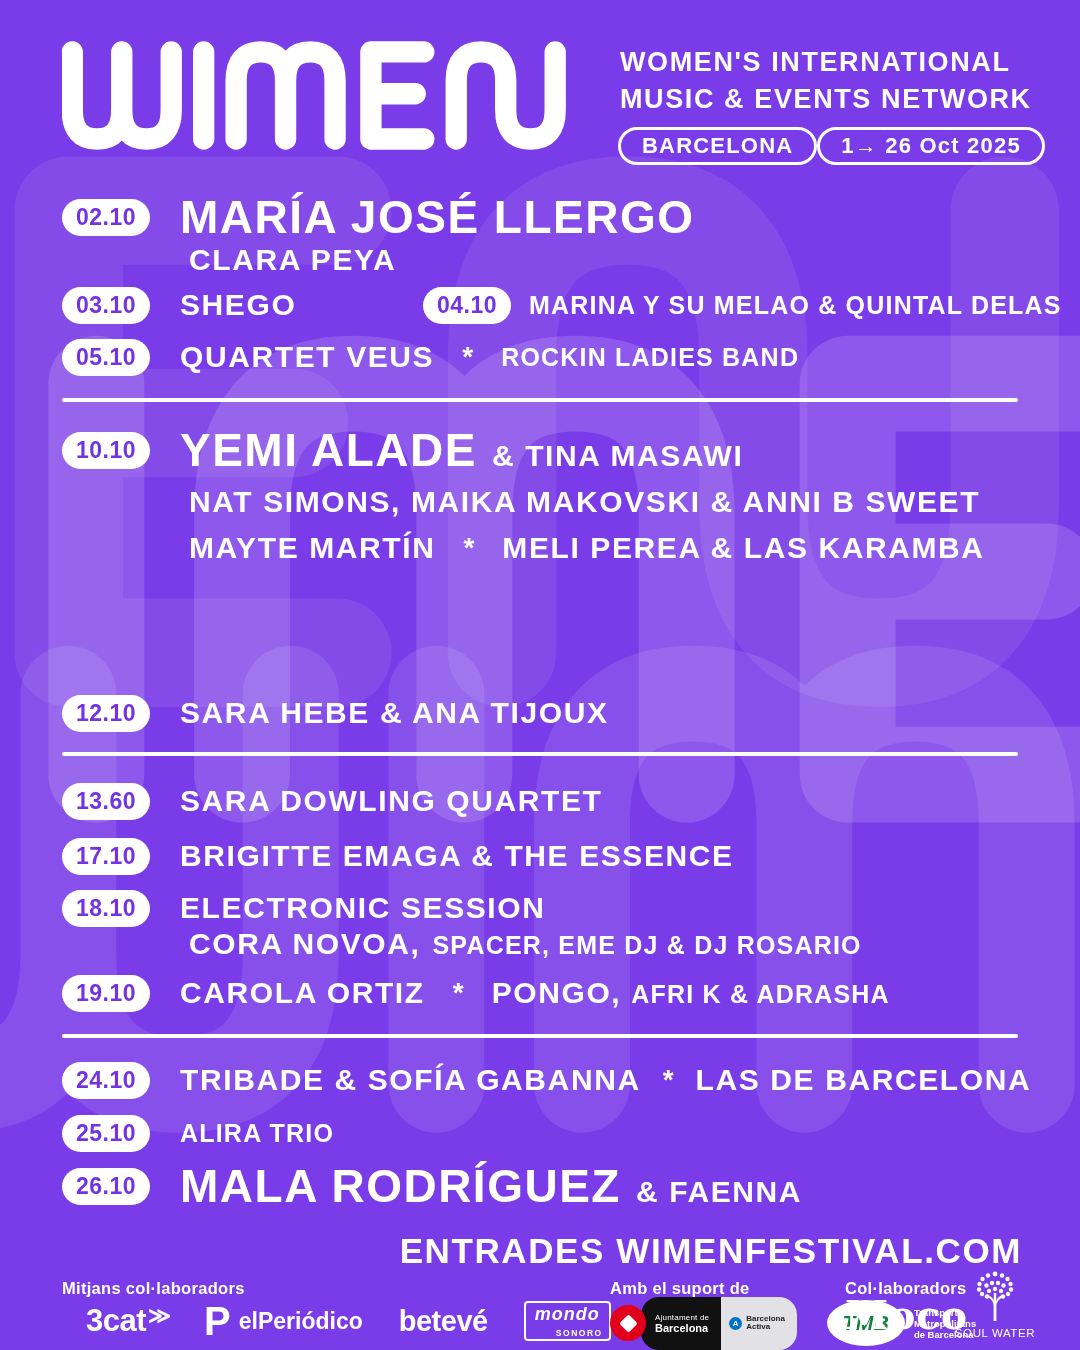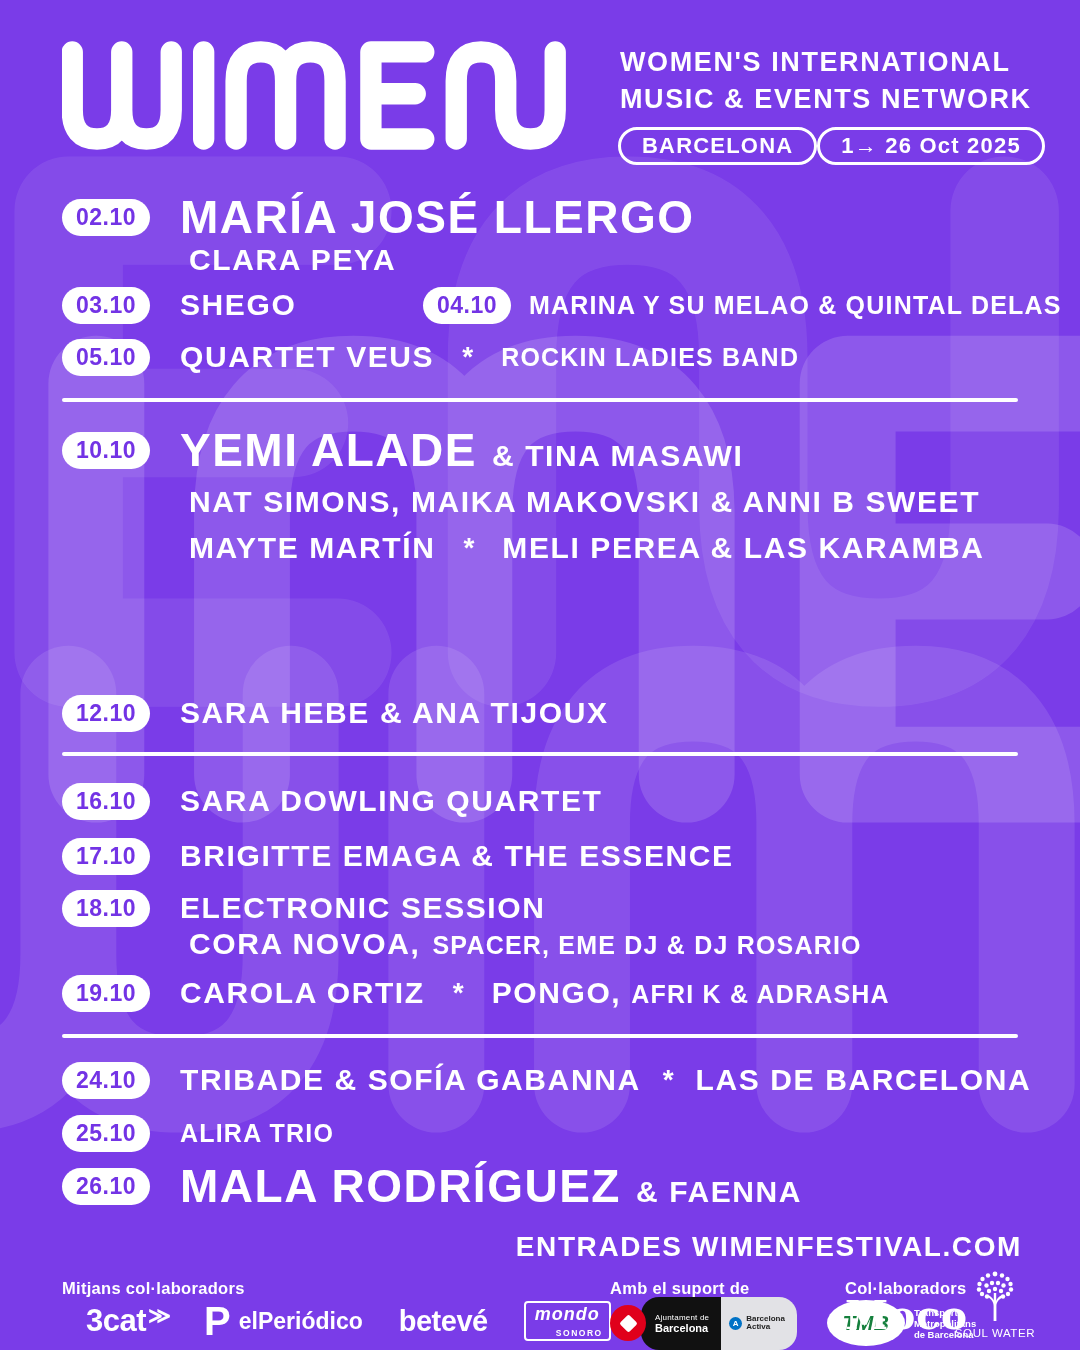--- a/index.html
+++ b/index.html
@@ -26,21 +26,21 @@
   .badge{flex:none;display:inline-flex;align-items:center;justify-content:center;
     width:88px;height:37px;background:#fff;color:#7333e5;border-radius:20px;
     font-size:23px;font-weight:bold;letter-spacing:.5px;margin-right:30px;}
   .xl{font-size:46px;font-weight:bold;letter-spacing:1.5px;}
   .md{font-size:30px;font-weight:bold;letter-spacing:1.6px;}
   .sm{font-size:25px;font-weight:bold;letter-spacing:1.2px;}
   .base{display:flex;align-items:baseline;gap:15px;}
   .star{font-size:28px;font-weight:bold;margin:0 28px;}
   .divider{position:absolute;left:62px;right:62px;height:4px;background:#fff;border-radius:2px;}
 
-  .tickets{position:absolute;right:58px;top:1231px;font-size:28px;font-weight:bold;letter-spacing:1.6px;}
+  .tickets{position:absolute;right:58px;top:1231px;font-size:35px;font-weight:bold;letter-spacing:1.6px;}
 
   
   .f-label{position:absolute;font-size:16.5px;font-weight:bold;letter-spacing:.3px;}
   .f-row{position:absolute;display:flex;align-items:center;}
   .cat3{font-size:31px;font-weight:bold;letter-spacing:-.5px;display:flex;align-items:flex-start;margin-left:24px;}
   .cat3 .arr{font-size:22px;margin-left:2px;letter-spacing:-3px;}
   .elp{display:flex;align-items:center;gap:8px;}
   .elp .pblock{font-size:40px;font-weight:bold;line-height:34px;}
   .elp .pname{font-size:23px;font-weight:bold;}
   .beteve{font-size:29px;font-weight:bold;letter-spacing:-.5px;}
@@ -135,21 +135,21 @@
     <span class="md">MELI PEREA &amp; LAS KARAMBA</span>
   </div>
   <div class="row rmd" style="top:695px">
     <span class="badge">12.10</span>
     <span class="md">SARA HEBE &amp; ANA TIJOUX</span>
   </div>
 
   <div class="divider" style="top:752px"></div>
 
   <div class="row rmd" style="top:783px">
-    <span class="badge">16.10</span>
+    <span class="badge">13.60</span>
     <span class="md">SARA DOWLING QUARTET</span>
   </div>
   <div class="row rmd" style="top:838px">
     <span class="badge">17.10</span>
     <span class="md">BRIGITTE EMAGA &amp; THE ESSENCE</span>
   </div>
   <div class="row rmd" style="top:890px">
     <span class="badge">18.10</span>
     <span class="md">ELECTRONIC SESSION</span>
   </div>

